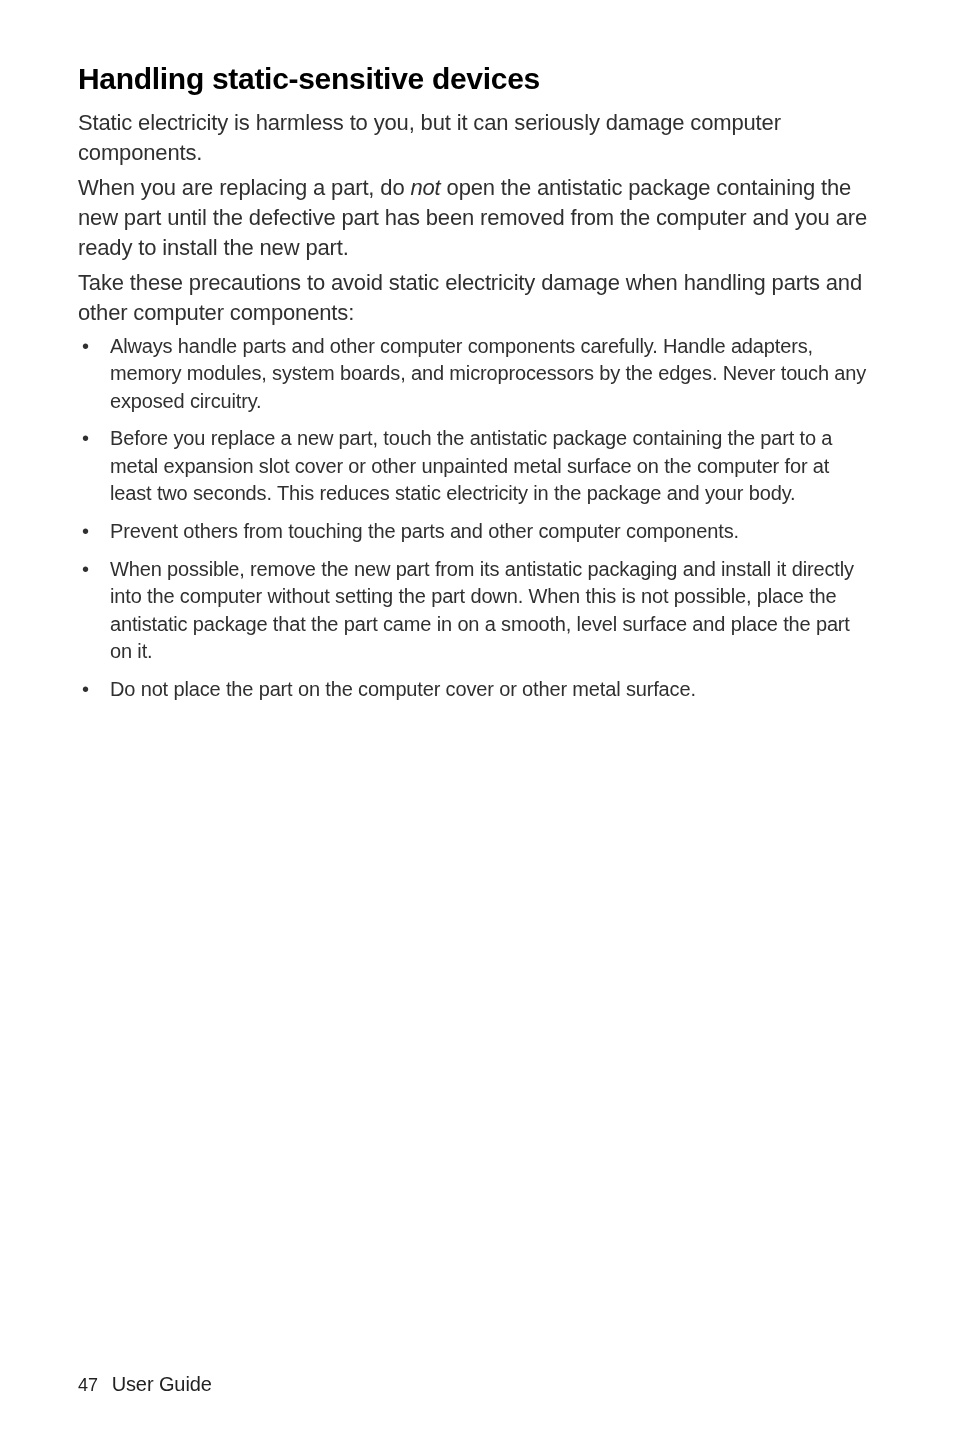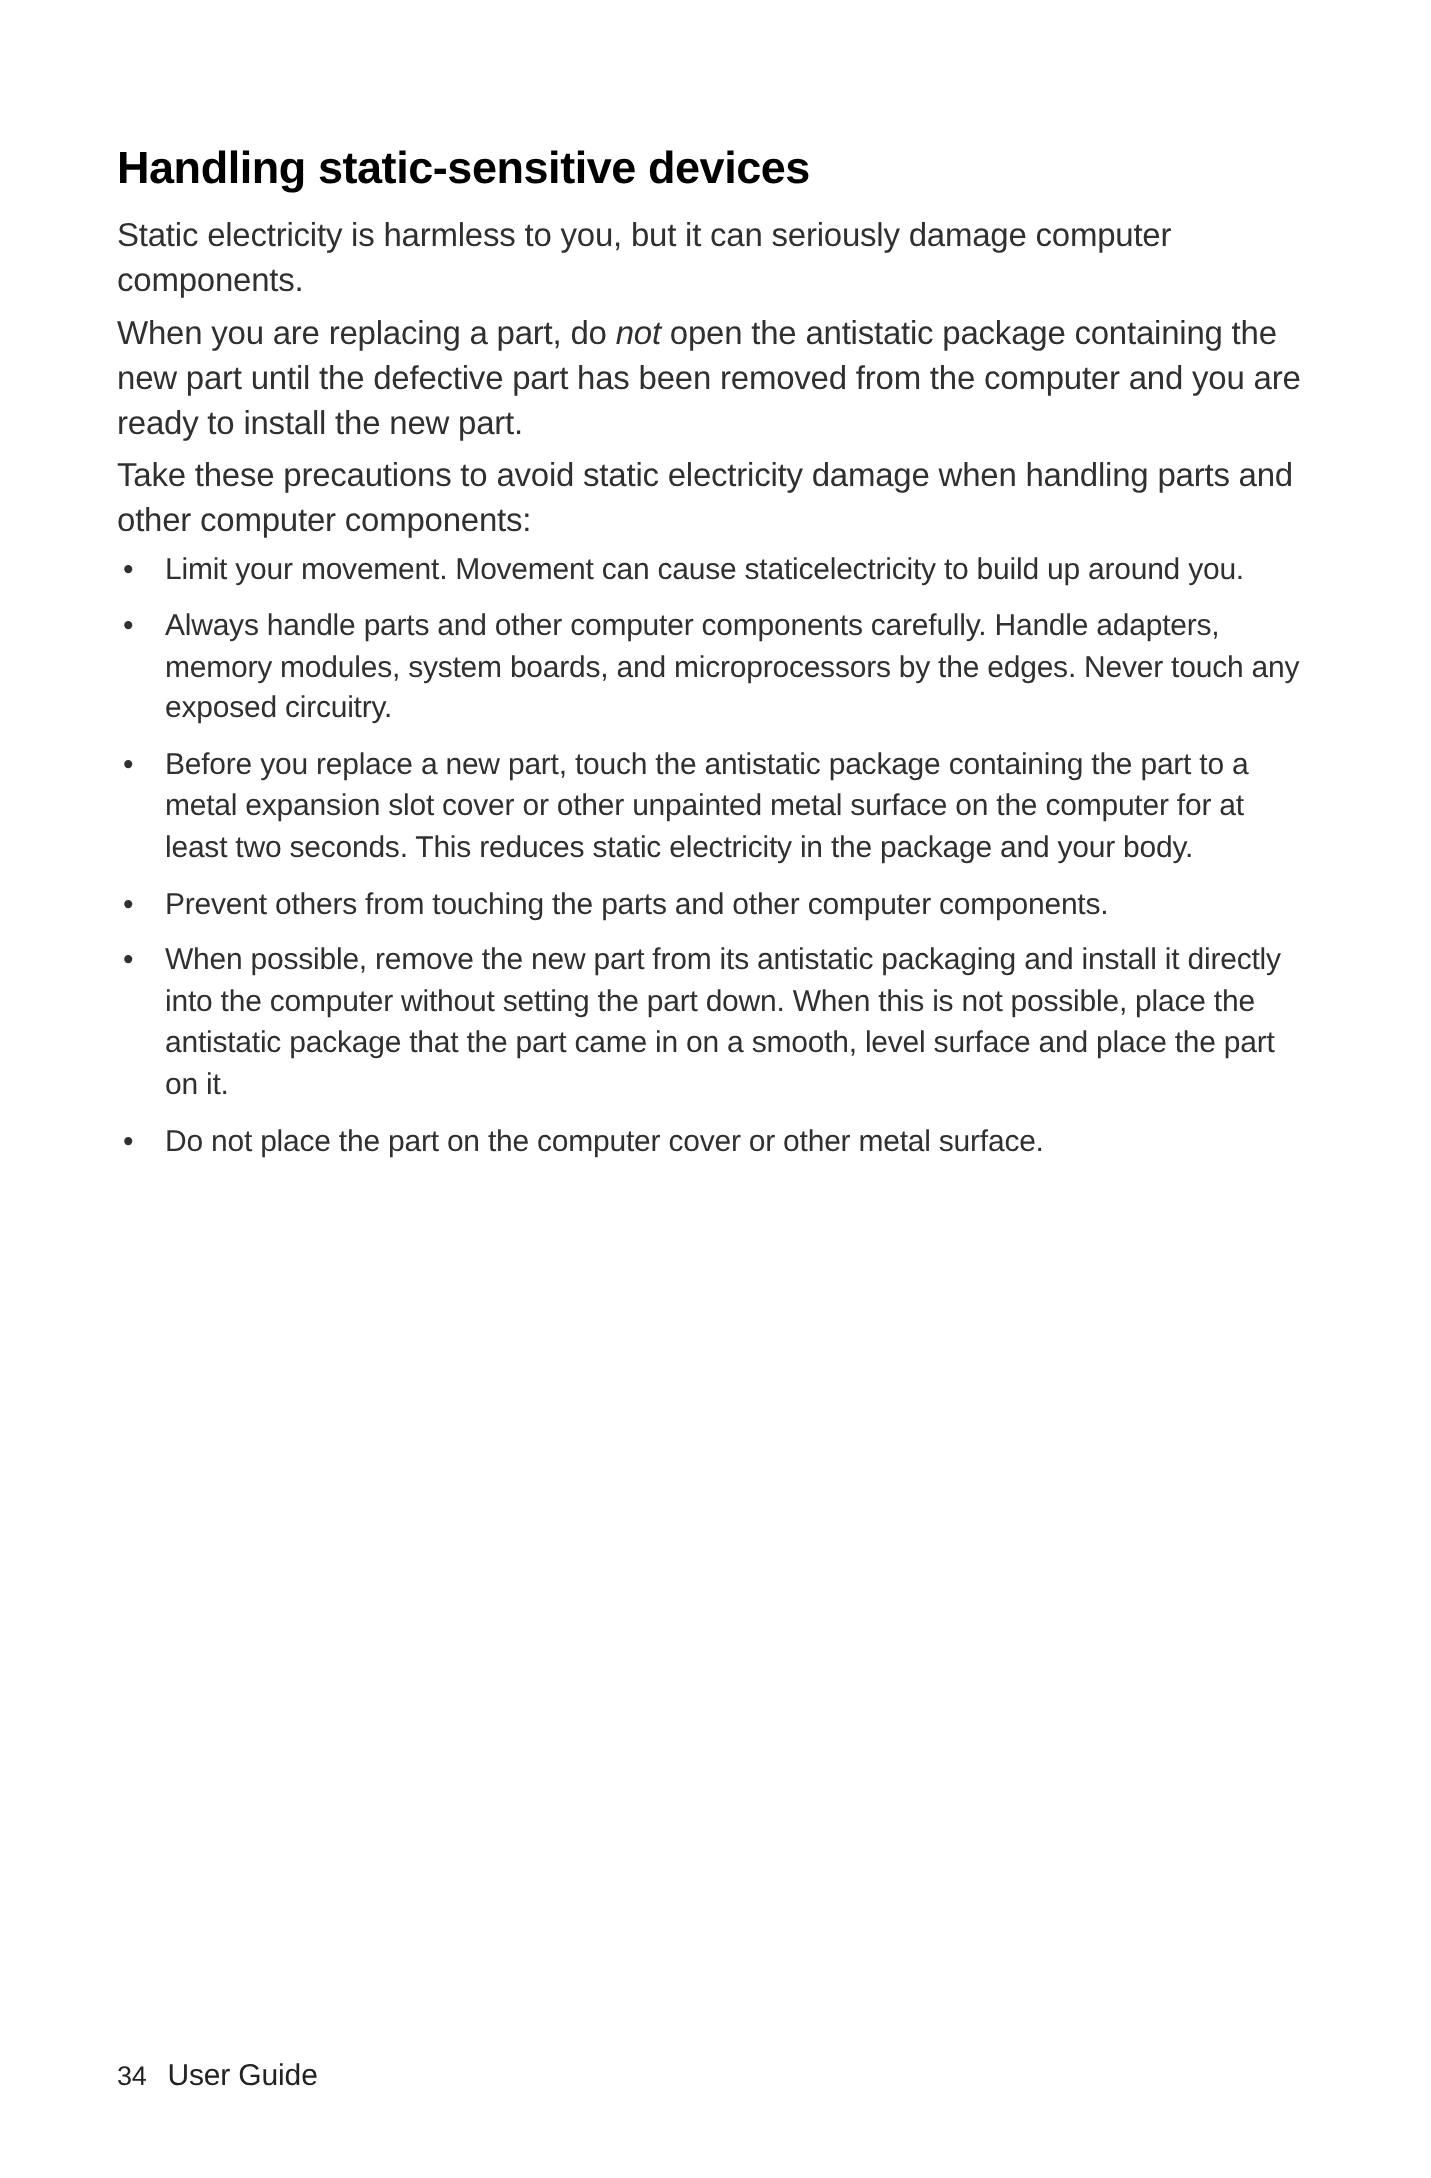--- a/index.html
+++ b/index.html
@@ -1,20 +1,20 @@
 <!DOCTYPE html>
 <html><head>
 <meta charset="utf-8">
 <style>
   * { margin: 0; padding: 0; box-sizing: border-box; }
   html, body { width: 954px; height: 1452px; background: #fff; font-family: Helvetica, Arial, sans-serif; color: #1a1a1a; }
   .page {
     width: 954px;
     height: 1452px;
-    padding: 96px 78px 50px 78px;
+    padding: 62px 78px 50px 78px;
     position: relative;
   }
   .section-heading {
     font-size: 30px;
     font-weight: 700;
     letter-spacing: -0.3px;
     margin-bottom: 12px;
     color: #000;
   }
   .body-text {
@@ -77,26 +77,25 @@
 
   <p class="body-text">Static electricity is harmless to you, but it can seriously damage computer components.</p>
 
   <p class="body-text">
     <span>When you are replacing a part, do </span><span class="italic">not</span><span> open the antistatic package containing the new part until the defective part has been removed from the computer and you are ready to install the new part.</span>
   </p>
 
   <p class="body-text">Take these precautions to avoid static electricity damage when handling parts and other computer components:</p>
 
   <ul class="bullets">
-    <li>Limit your movement. Movement can cause staticelectricity to build up around you.</li>
     <li>Always handle parts and other computer components carefully. Handle adapters, memory modules, system boards, and microprocessors by the edges. Never touch any exposed circuitry.</li>
     <li>Before you replace a new part, touch the antistatic package containing the part to a metal expansion slot cover or other unpainted metal surface on the computer for at least two seconds. This reduces static electricity in the package and your body.</li>
     <li>Prevent others from touching the parts and other computer components.</li>
     <li>When possible, remove the new part from its antistatic packaging and install it directly into the computer without setting the part down. When this is not possible, place the antistatic package that the part came in on a smooth, level surface and place the part on it.</li>
     <li>Do not place the part on the computer cover or other metal surface.</li>
   </ul>
 
   <div class="footer">
-    <span class="page-num">34</span>
+    <span class="page-num">47</span>
     <span class="label">User Guide</span>
   </div>
 
 </div>
 
 </body></html>

